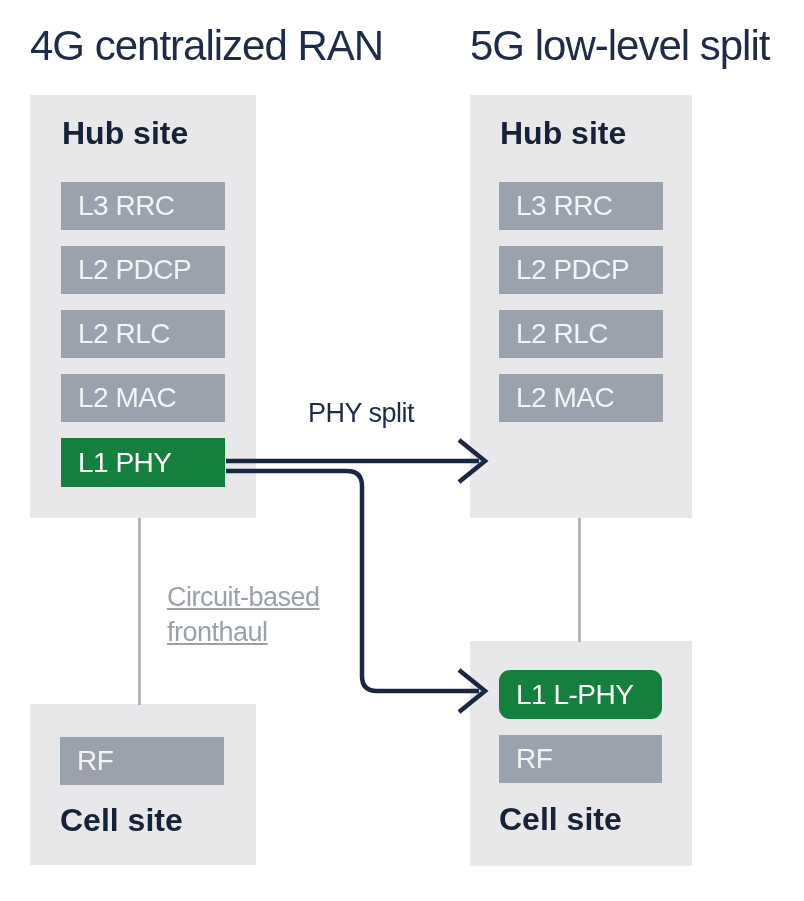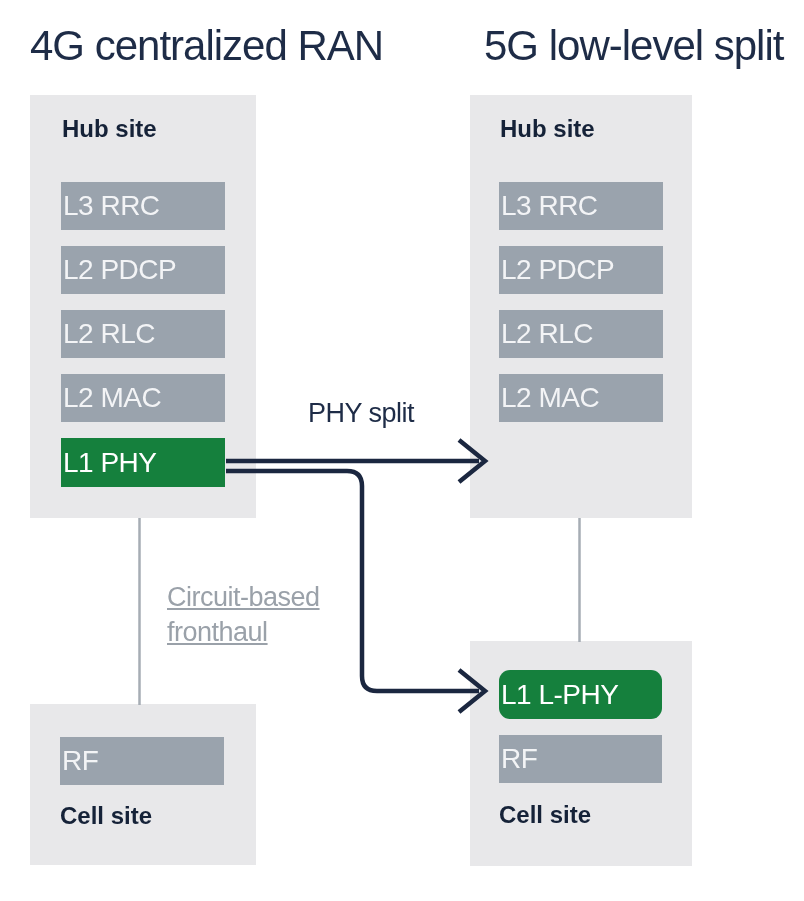--- a/index.html
+++ b/index.html
@@ -14,44 +14,44 @@
   .diagram-title {
     position: absolute;
     top: 22px;
     font-size: 42px;
     font-weight: 300;
     letter-spacing: -1px;
     color: #1e2c47;
     white-space: nowrap;
   }
   .diagram-title.left  { left: 30px; }
-  .diagram-title.right { left: 484px; }
+  .diagram-title.right { left: 470px; }
 
   .site-container {
     position: absolute;
     background: #e8e8ea;
   }
   .hub-left  { left: 30px;  top: 95px;  width: 226px; height: 423px; }
   .hub-right { left: 470px; top: 95px;  width: 222px; height: 423px; }
   .cell-left { left: 30px;  top: 704px; width: 226px; height: 161px; }
   .cell-right{ left: 470px; top: 641px; width: 222px; height: 225px; }
 
   .site-heading {
     position: absolute;
-    font-size: 24px;
+    font-size: 32px;
     font-weight: bold;
     color: #152238;
     white-space: nowrap;
   }
 
   .layer-box {
     position: absolute;
     display: flex;
     align-items: center;
-    padding-left: 2px;
+    padding-left: 17px;
     box-sizing: border-box;
     font-size: 28px;
     font-weight: 300;
     letter-spacing: -0.5px;
     background: #9aa3ad;
     color: #f3f4f6;
     white-space: nowrap;
   }
   .layer-box.highlight {
     background: #15803d;

